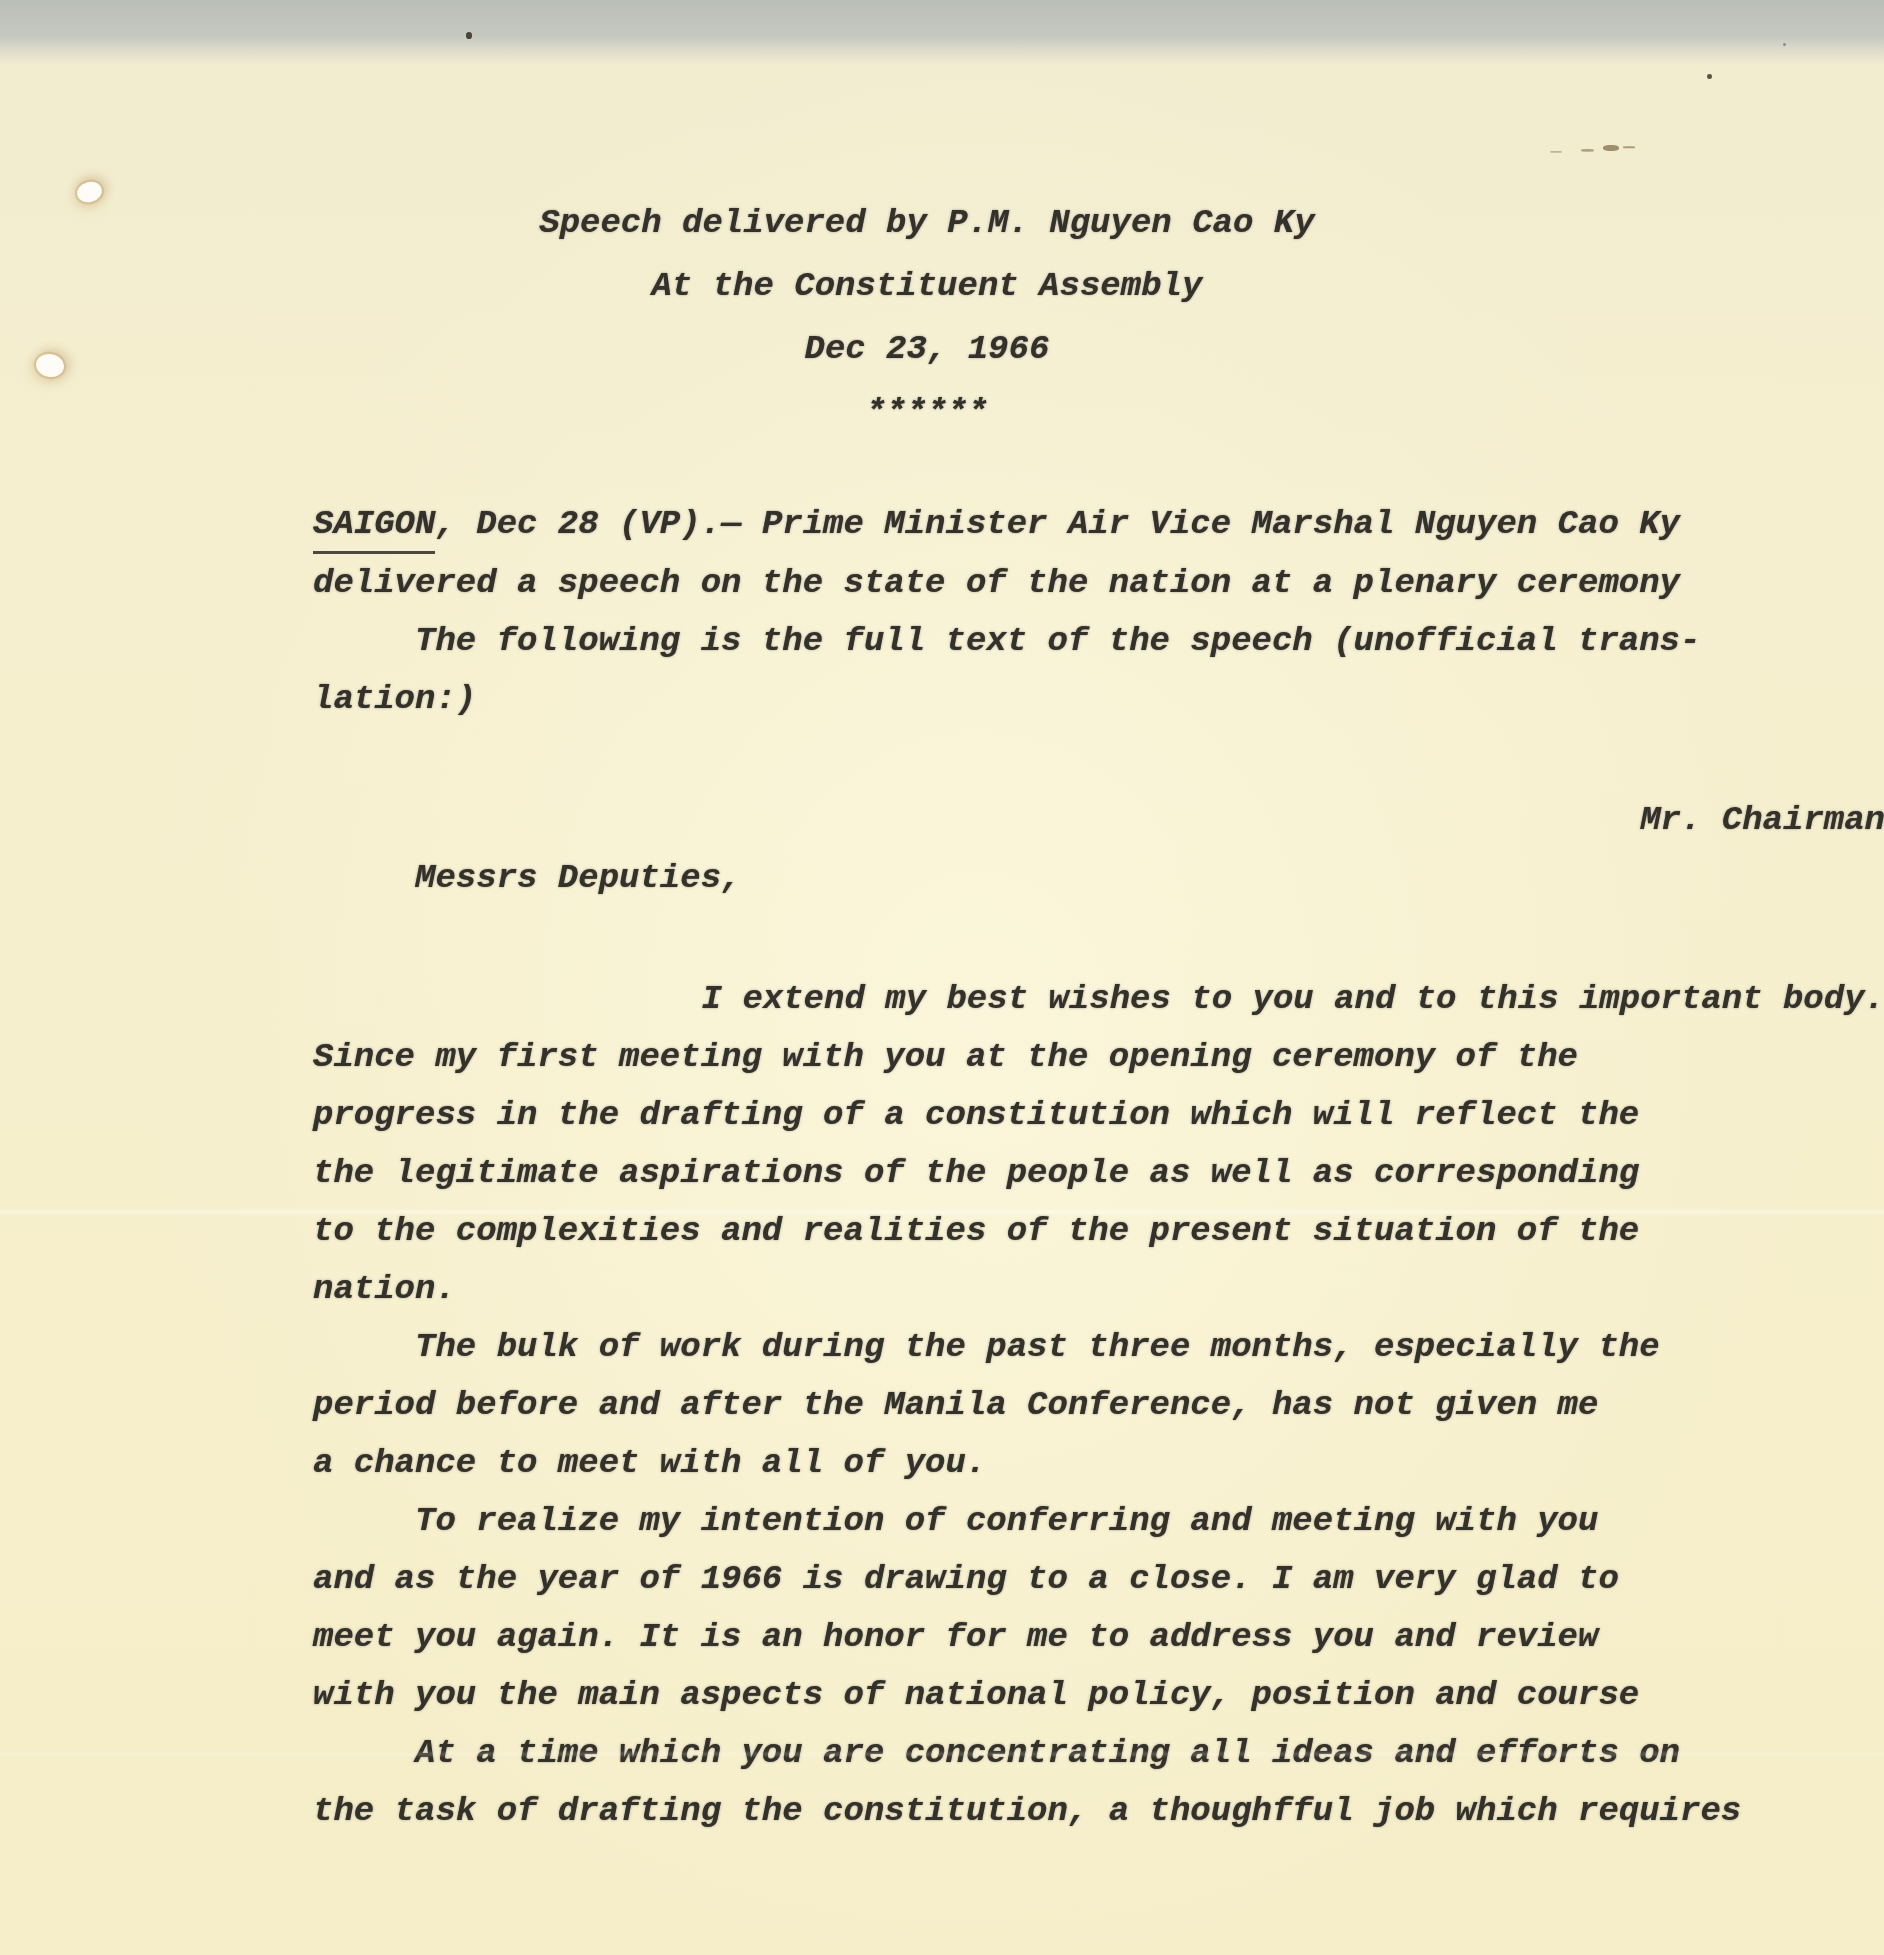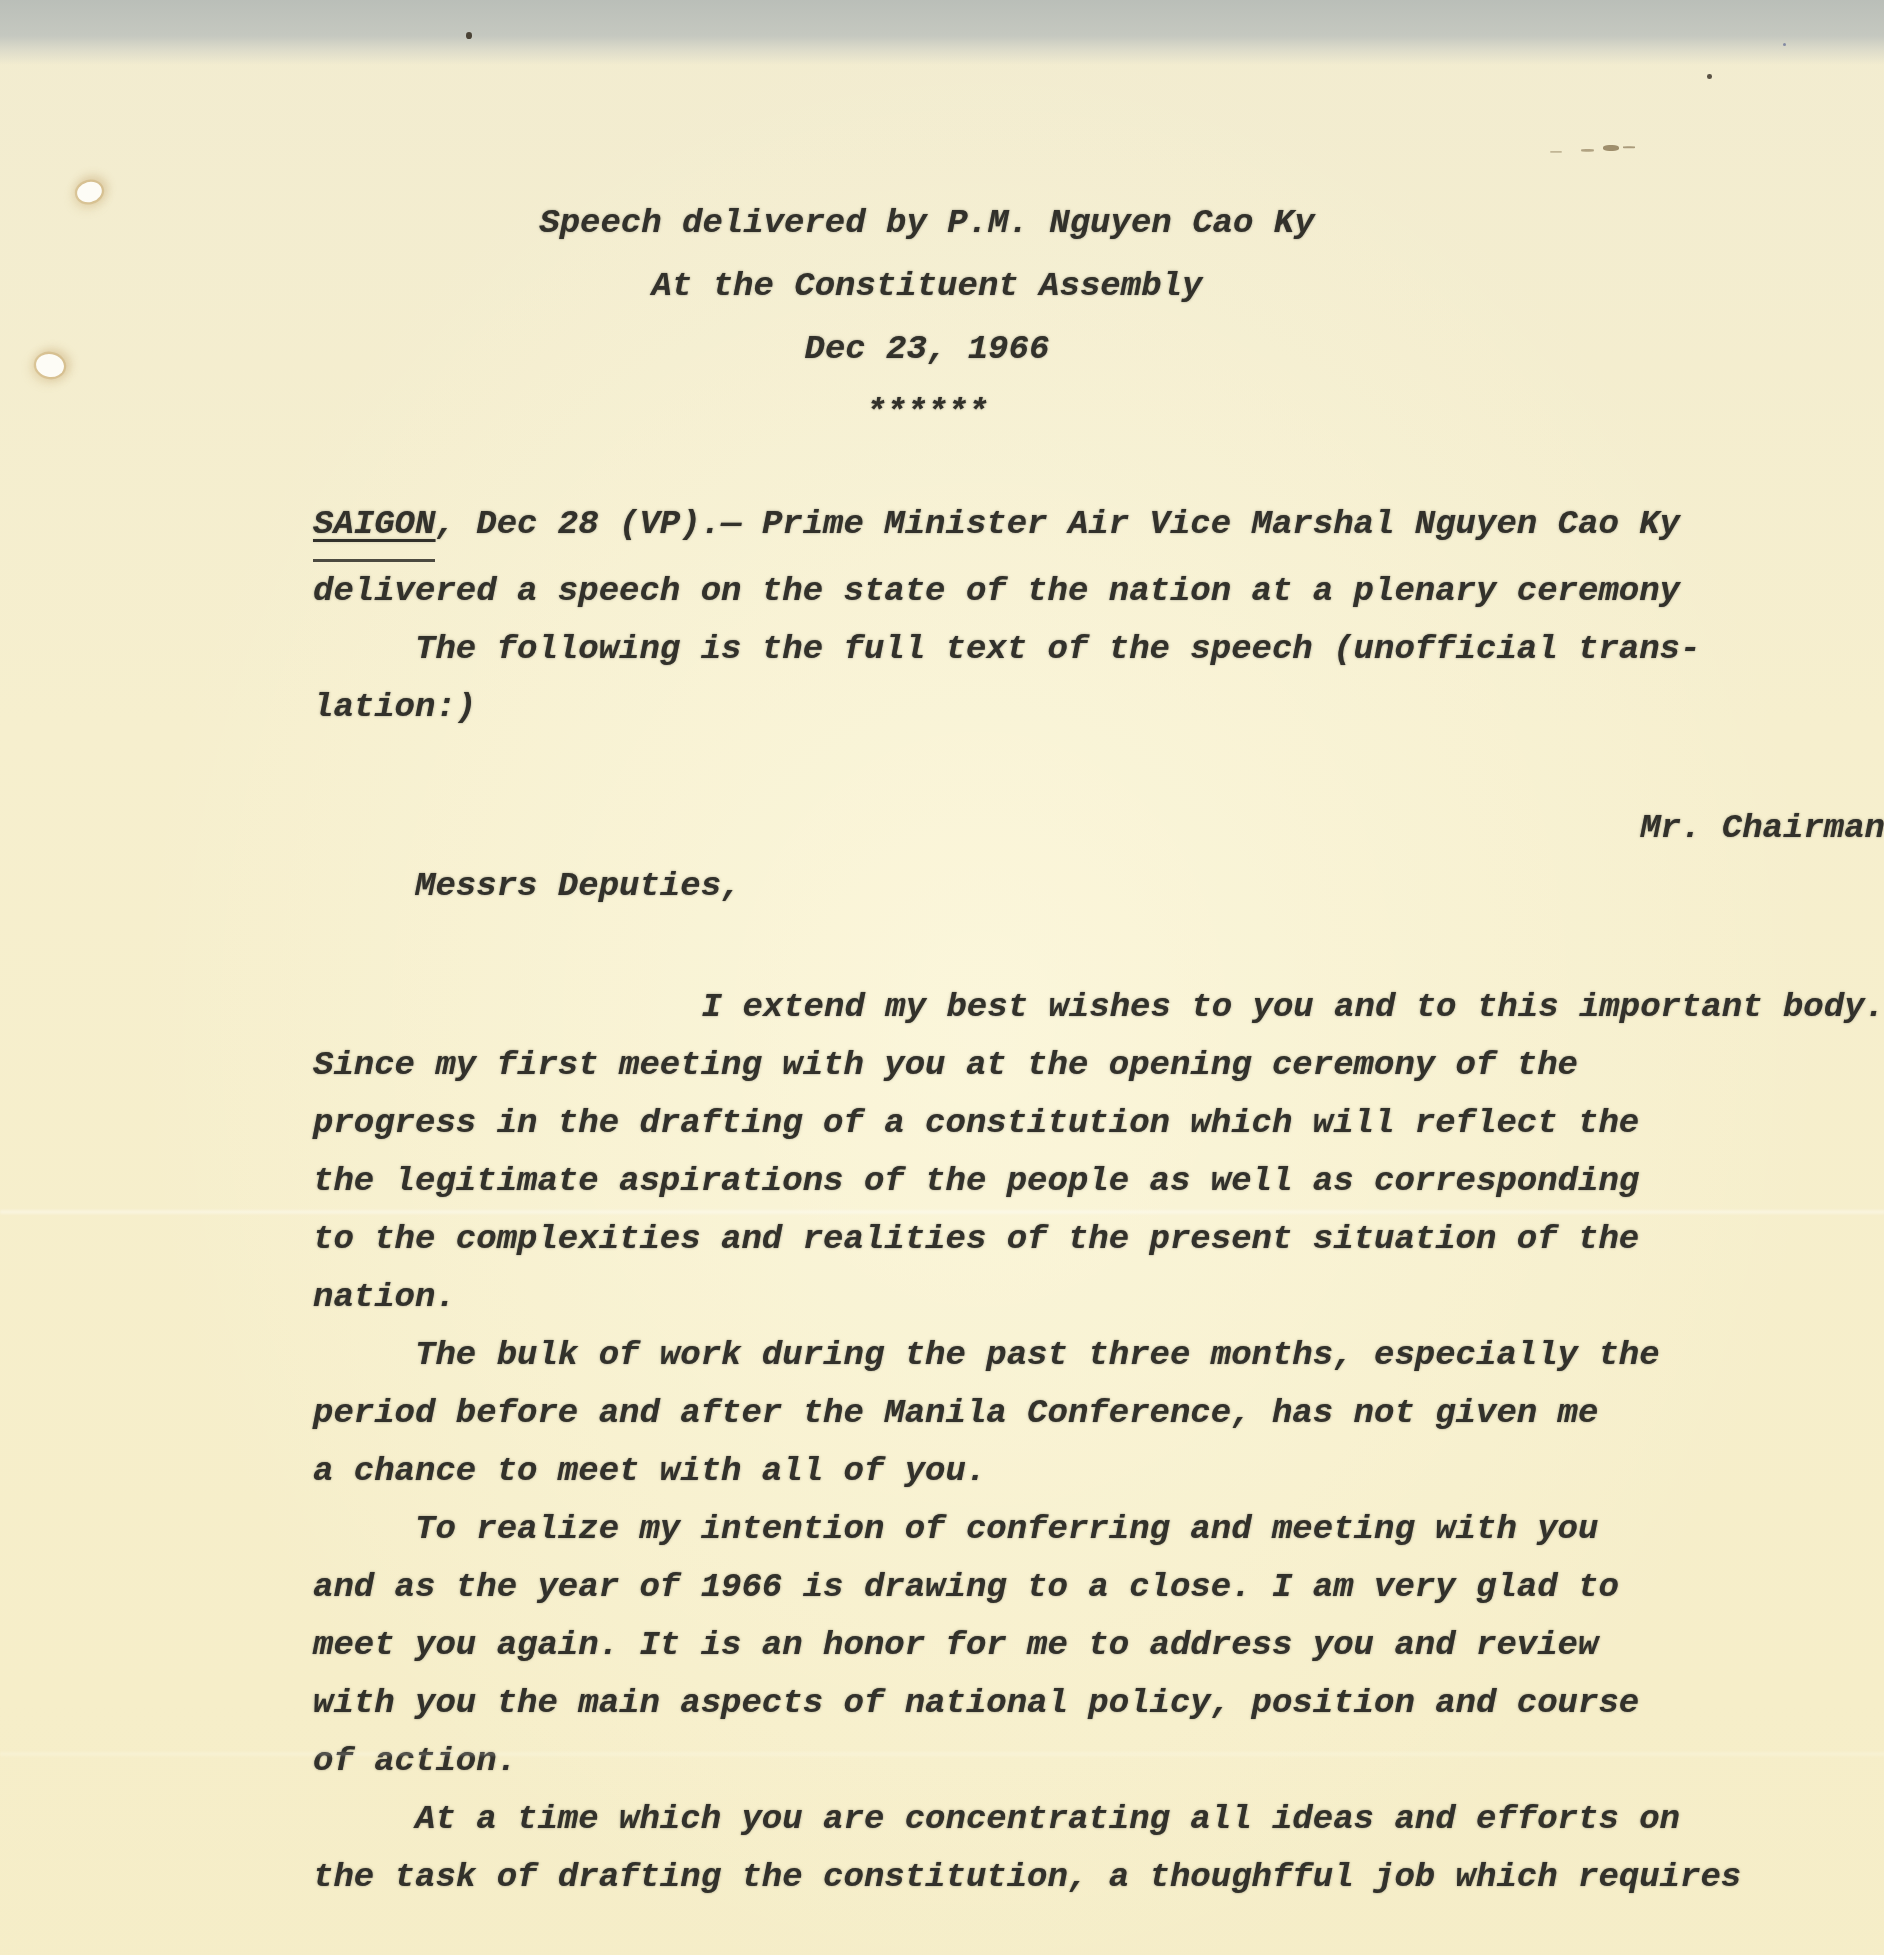--- a/index.html
+++ b/index.html
@@ -82,25 +82,24 @@
   }
   .line {
     white-space: pre;
     text-shadow:
       0 0 1.2px rgba(46,45,39,0.55),
       0 0 3.5px rgba(46,45,39,0.18);
   }
   .gap-before { margin-top: 63px; text-align: right; }
   .dbl-underline {
     display: inline-block;
-    text-decoration: underline;
     text-decoration-thickness: 2.7px;
     text-underline-offset: 6.3px;
     border-bottom: 3.1px solid rgba(46,45,39,0.85);
-    padding-bottom: 18px;
+    padding-bottom: 10px;
     line-height: 1;
   }
 </style>
 </head>
 <body>
 
 <div class="page" style="--paper: #f5eecd; --ink: #32312b;">
   <div class="top-band"></div>
   <div class="streak k1"></div>
 
@@ -132,19 +131,18 @@
       <div class="line">the legitimate aspirations of the people as well as corresponding</div>
       <div class="line">to the complexities and realities of the present situation of the</div>
       <div class="line">nation.</div>
       <div class="line">     The bulk of work during the past three months, especially the</div>
       <div class="line">period before and after the Manila Conference, has not given me</div>
       <div class="line">a chance to meet with all of you.</div>
       <div class="line">     To realize my intention of conferring and meeting with you</div>
       <div class="line">and as the year of 1966 is drawing to a close. I am very glad to</div>
       <div class="line">meet you again. It is an honor for me to address you and review</div>
       <div class="line">with you the main aspects of national policy, position and course</div>
-      <div class="line">of action.</div>
       <div class="line">     At a time which you are concentrating all ideas and efforts on</div>
       <div class="line">the task of drafting the constitution, a thoughfful job which requires</div>
     </div>
 
 </div>
 
 
 </body></html>

